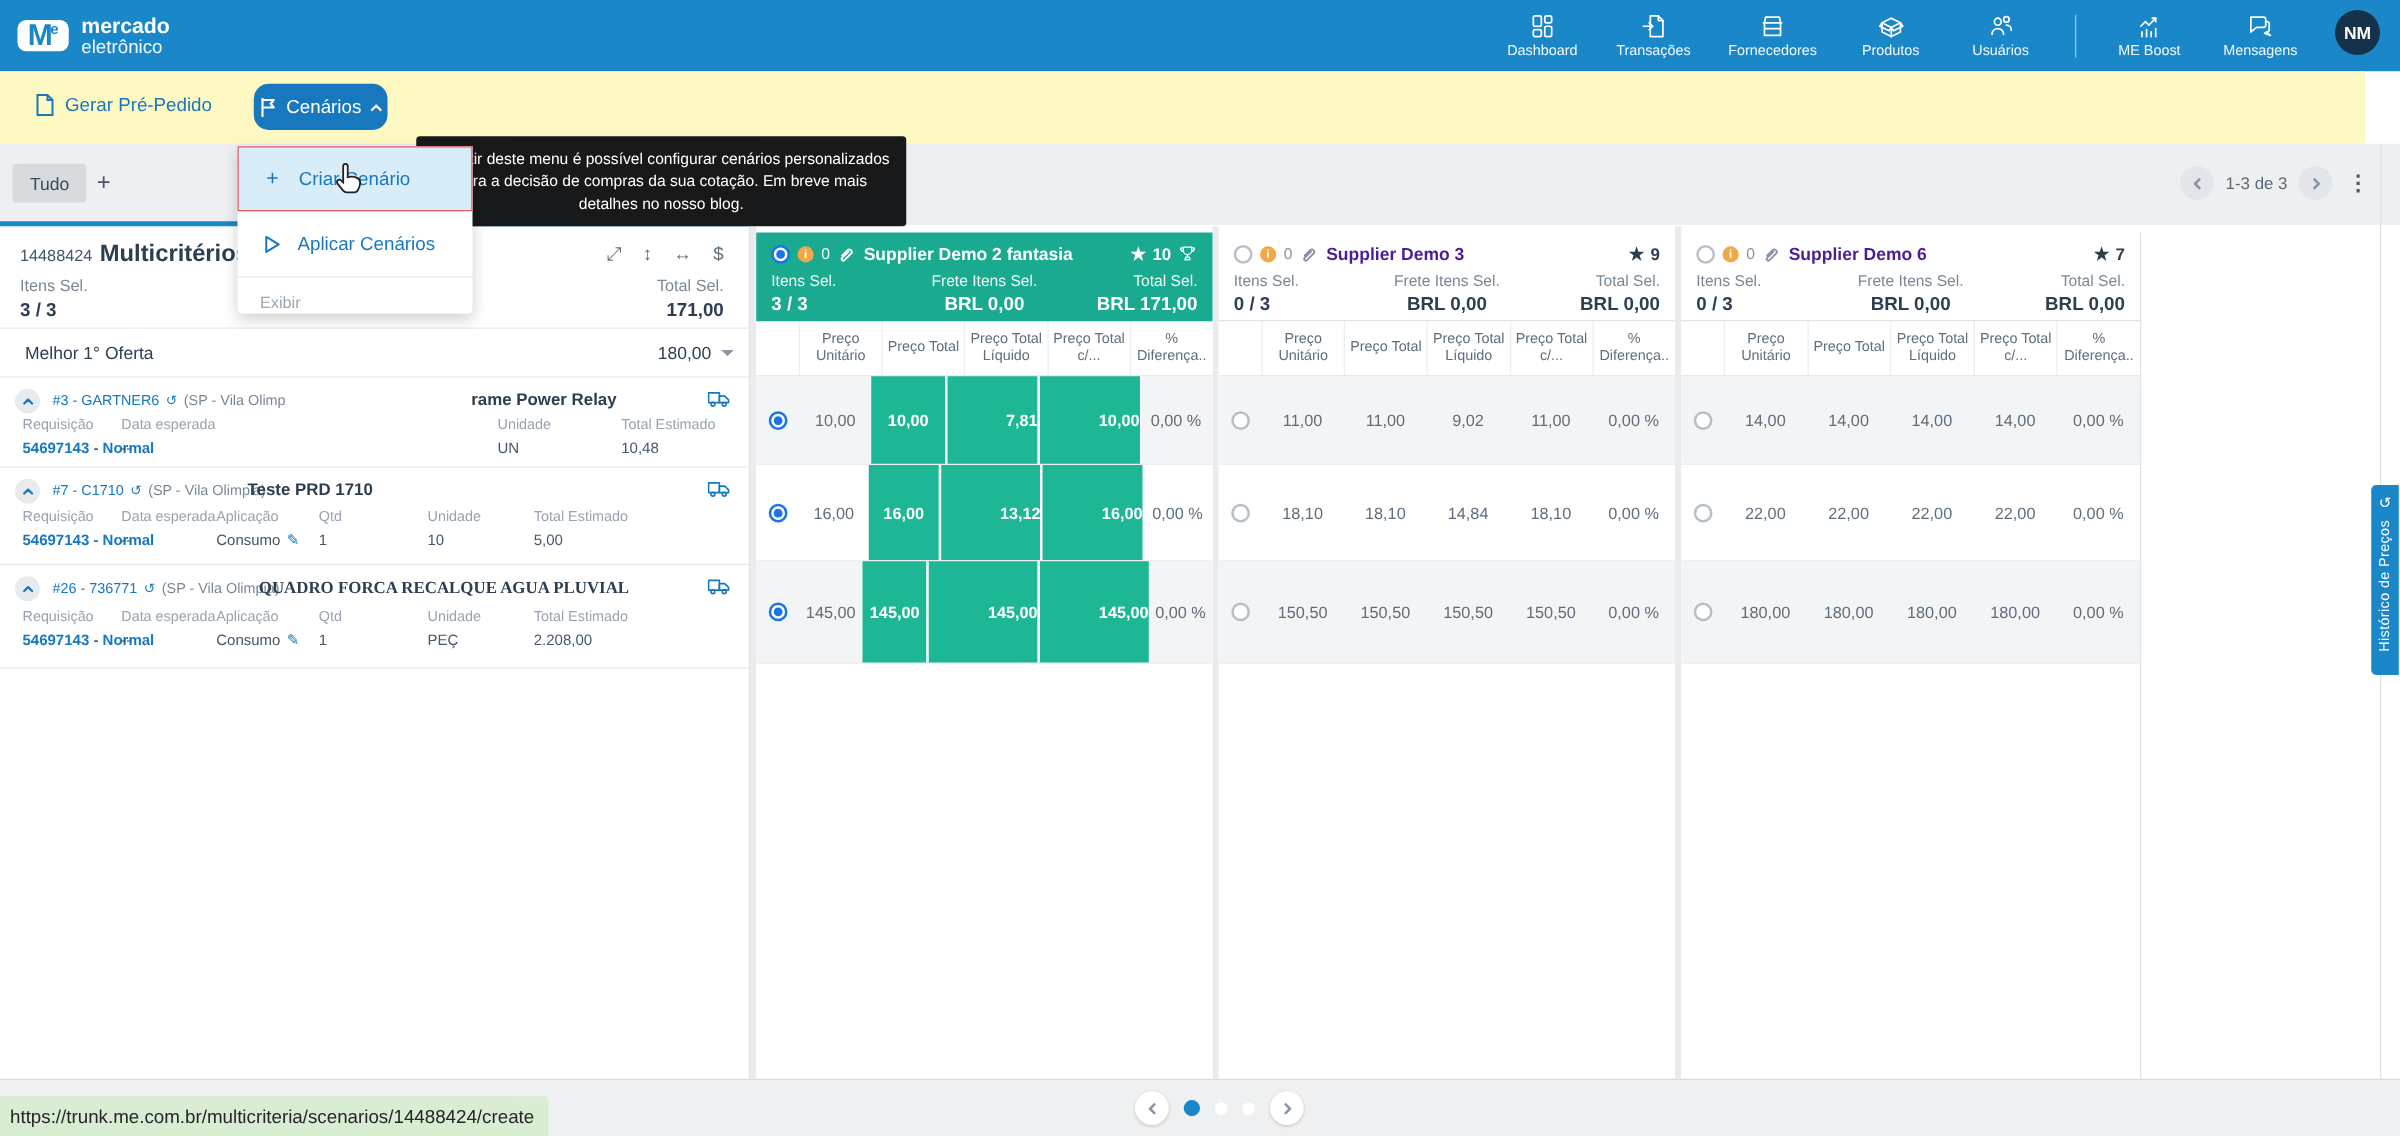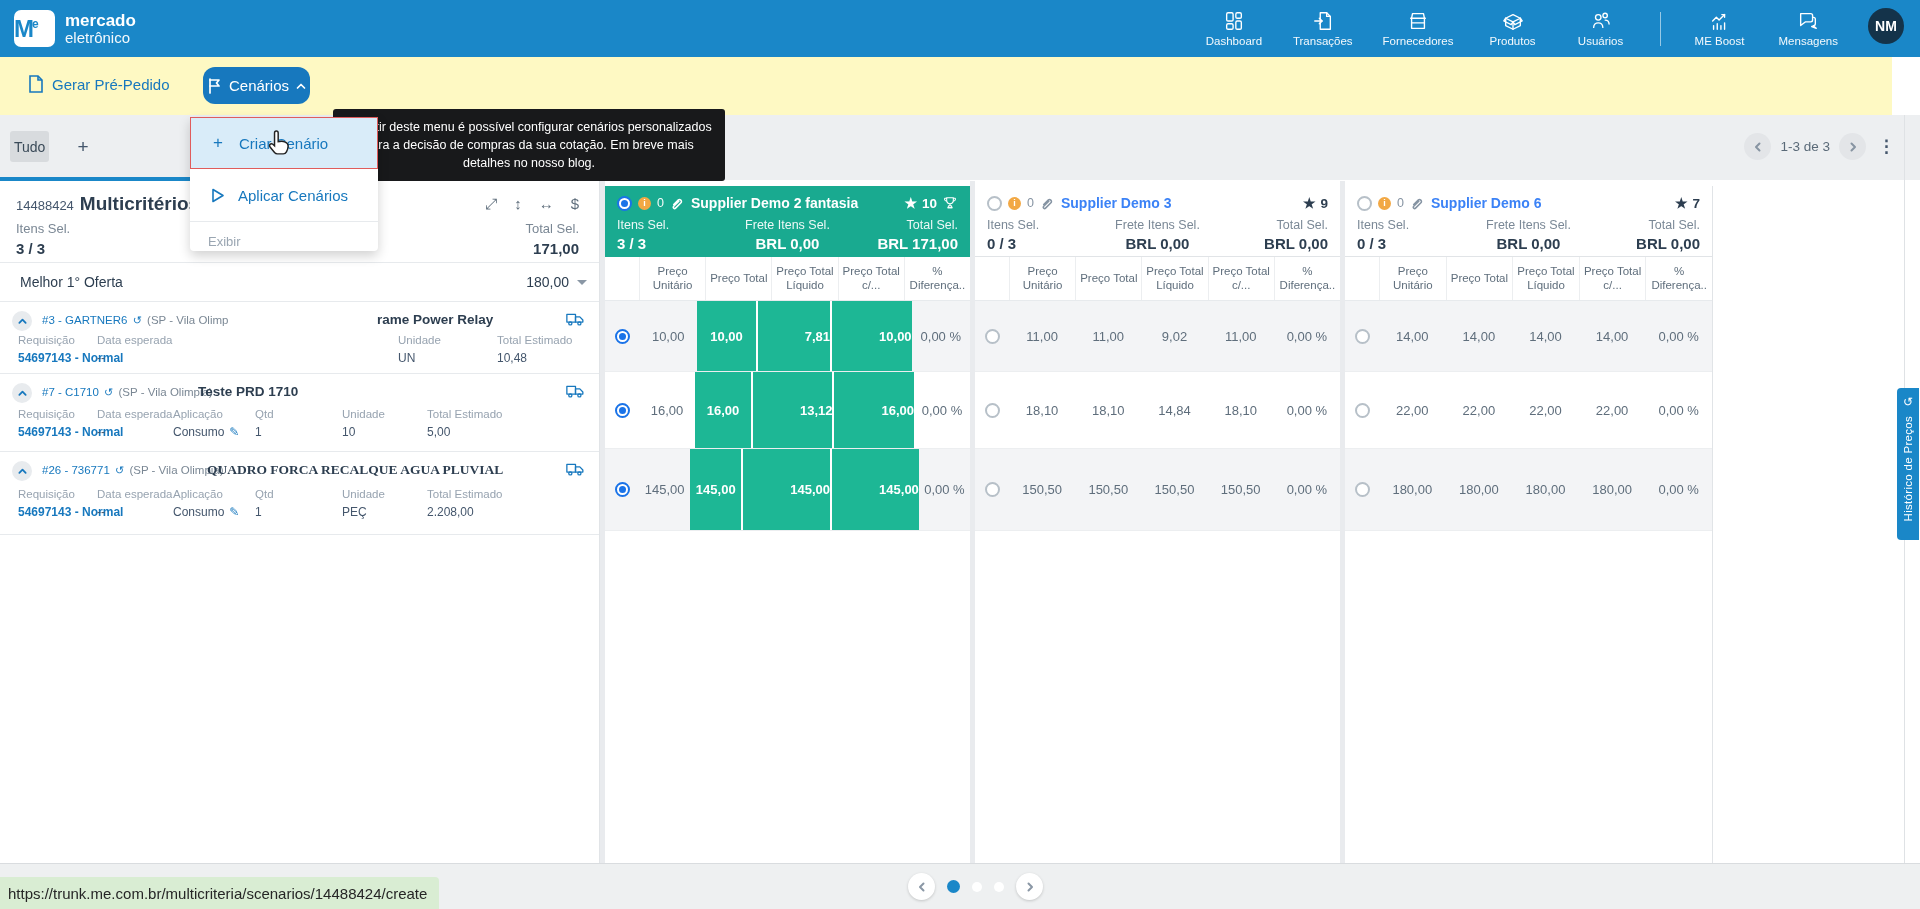--- a/index.html
+++ b/index.html
@@ -2,21 +2,21 @@
 <html><head>
 <meta charset="utf-8">
 <style>
   html,body{margin:0;padding:0;}
   body{width:1920px;height:909px;position:relative;overflow:hidden;background:#fff;
        font-family:"Liberation Sans",sans-serif;color:#2d3e50;}
   svg{display:block;}
 
   
   .topbar{position:absolute;left:0;top:0;width:1920px;height:57px;background:#1a87c8;display:flex;align-items:center;}
-  .logo-box{width:41px;height:37px;background:#fff;border-radius:7px;margin-left:14px;display:flex;align-items:center;font-weight:bold;color:#1a87c8;font-size:24px;line-height:1;}
+  .logo-box{width:41px;height:25px;background:#fff;border-radius:7px;margin-left:14px;display:flex;align-items:center;justify-content:center;font-weight:bold;color:#1a87c8;font-size:24px;line-height:1;}
   .logo-box sup{font-size:12px;margin-left:-2px;}
   .brand{margin-left:10px;color:#fff;line-height:1.05;}
   .brand .b1{font-size:17px;font-weight:bold;}
   .brand .b2{font-size:15px;font-weight:300;opacity:.95;}
   .nav-items{margin-left:auto;display:flex;align-items:flex-start;gap:30px;padding-right:16px;}
   .nav-item{display:flex;flex-direction:column;align-items:center;gap:3px;color:#fff;cursor:pointer;min-width:58px;}
   .nav-item .lbl{font-size:11.5px;opacity:.95;white-space:nowrap;}
   .nav-item svg{width:22px;height:22px;stroke:#fff;fill:none;stroke-width:1.5;stroke-linecap:round;stroke-linejoin:round;}
   .nav-div{width:1px;height:34px;background:rgba(255,255,255,.55);margin-top:2px;}
   .avatar{width:36px;height:36px;border-radius:50%;background:#14334a;color:#fff;font-weight:bold;font-size:14px;display:flex;align-items:center;justify-content:center;margin-top:-2px;}
@@ -33,21 +33,21 @@
   .searchpill input{flex:1;border:none;background:transparent;outline:none;font-style:italic;font-size:15px;color:#55626f;font-family:"Liberation Sans",sans-serif;}
   .searchpill input::placeholder{color:#8895a3;}
   .filtros{display:flex;align-items:center;gap:5px;color:#1778be;font-size:14px;cursor:pointer;white-space:nowrap;}
   .ddl{position:absolute;top:76px;display:flex;align-items:center;gap:7px;color:#1778be;font-size:15px;cursor:pointer;}
   .chev{width:10px;height:10px;stroke:#1778be;fill:none;stroke-width:1.8;stroke-linecap:round;stroke-linejoin:round;}
   .contrast{position:absolute;left:1885px;top:75px;width:21px;height:21px;border:2px solid #44566c;border-radius:50%;box-sizing:border-box;overflow:hidden;cursor:pointer;}
   .contrast:before{content:"";display:block;width:50%;height:100%;background:#44566c;}
 
   
   .tabstrip{position:absolute;left:0;top:115px;width:1920px;height:65px;background:#edeff1;}
-  .chip{position:absolute;left:10px;top:16px;height:31px;padding:0 4px;background:#d8dbde;border-radius:3px;display:flex;align-items:center;font-size:14px;color:#3a4a58;cursor:pointer;}
+  .chip{position:absolute;left:10px;top:16px;height:31px;padding:0 14px;background:#d8dbde;border-radius:3px;display:flex;align-items:center;font-size:14px;color:#3a4a58;cursor:pointer;}
   .chip-add{position:absolute;left:70px;top:16px;width:26px;height:31px;display:flex;align-items:center;justify-content:center;font-size:19px;color:#44566c;cursor:pointer;}
   .range-ctl{position:absolute;right:22px;top:18px;display:flex;align-items:center;gap:9px;}
   .circ-btn{width:27px;height:27px;border-radius:50%;background:#e3e5e8;display:flex;align-items:center;justify-content:center;cursor:pointer;}
   .circ-btn svg{width:10px;height:10px;stroke:#8794a2;fill:none;stroke-width:2;stroke-linecap:round;stroke-linejoin:round;}
   .range-txt{font-size:13.5px;color:#5a6a78;}
   .kebab{font-size:17px;color:#44566c;font-weight:bold;letter-spacing:0;cursor:pointer;padding:0 3px;}
 
   
   .leftpanel{position:absolute;left:0;top:177px;width:600px;height:686px;background:#fff;border-right:1px solid #e1e4e7;box-sizing:border-box;}
   .bluebar{height:4px;background:#1a87c8;}
@@ -80,21 +80,21 @@
   .fldv .edit{color:#1778be;font-size:12px;margin-left:5px;}
 
   
   .gapbar{position:absolute;top:181px;height:682px;width:5px;background:#e9ebee;}
   .supcol{position:absolute;top:186px;height:677px;background:#fff;}
   .sup-head{height:71px;position:relative;box-sizing:border-box;padding:9px 12px 0 12px;}
   .sup-head.green{background:#19aa90;color:#fff;}
   .sup-head.plain{border-bottom:1px solid #e1e4e7;}
   .sh-line1{display:flex;align-items:center;gap:6px;}
   .sh-name{font-weight:bold;font-size:14px;margin-left:2px;white-space:nowrap;}
-  .sup-head.plain .sh-name{color:#3b82f6;}
+  .sup-head.plain .sh-name{color:#4c1d95;}
   .sh-right{margin-left:auto;display:flex;align-items:center;gap:5px;font-weight:bold;font-size:13.5px;}
   .sup-head.plain .sh-right{color:#2d3e50;}
   .star{font-size:14px;}
   .att{font-size:12.5px;}
   .sup-head.green .att{color:rgba(255,255,255,.95);}
   .sup-head.plain .att{color:#8694a3;}
   .clip svg{width:13px;height:13px;stroke-width:1.6;fill:none;stroke-linecap:round;}
   .sup-head.green .clip svg{stroke:#fff;}
   .sup-head.plain .clip svg{stroke:#8694a3;}
   .inf{width:13px;height:13px;border-radius:50%;background:#f2a844;color:#fff;font-size:9px;font-weight:bold;display:flex;align-items:center;justify-content:center;}

